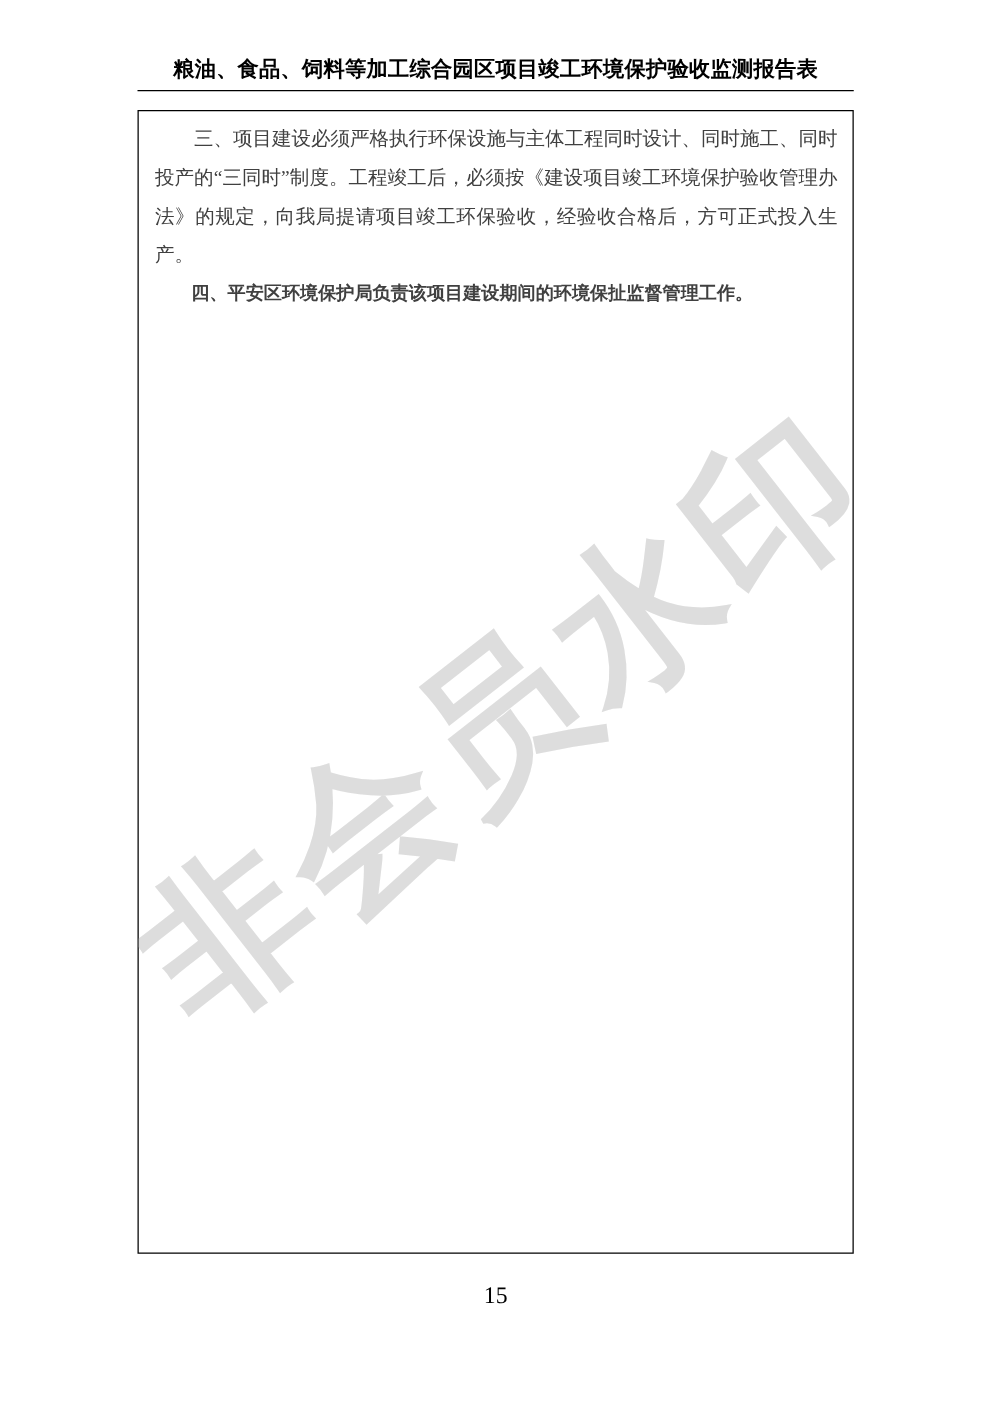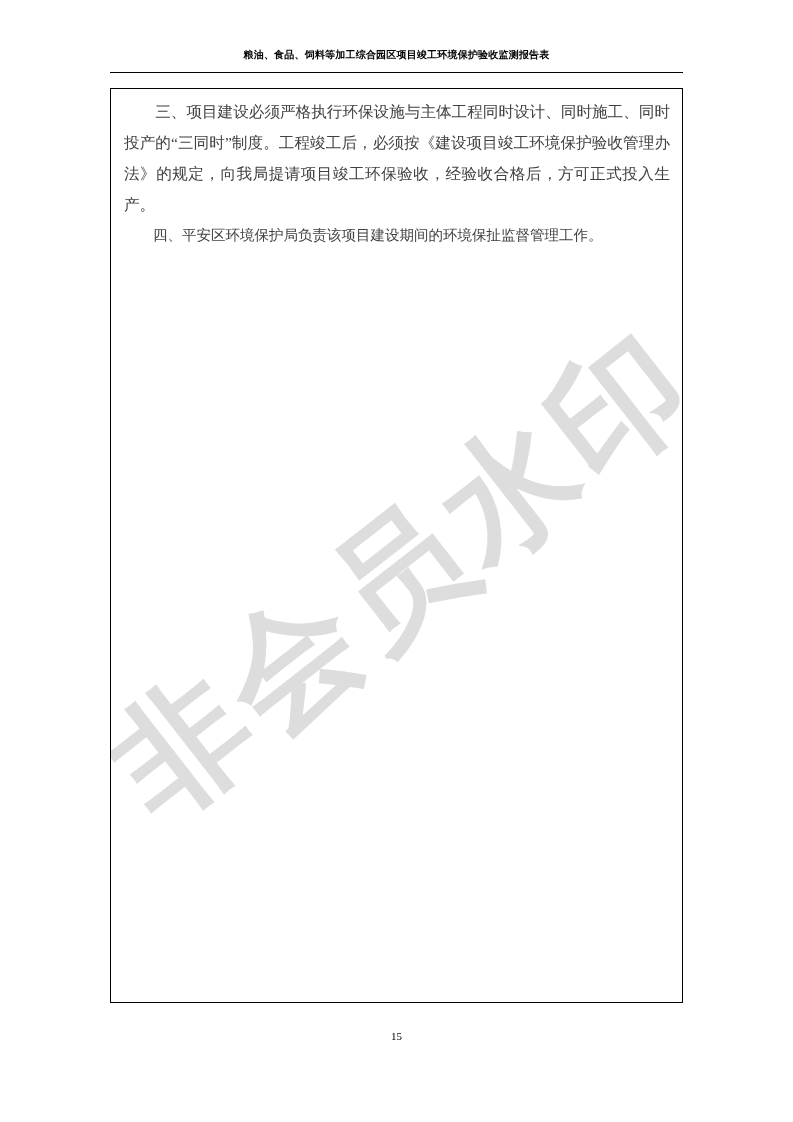--- a/index.html
+++ b/index.html
@@ -25,22 +25,22 @@
 
   
   .header {
     position: absolute;
     left: 110px;
     top: 48px;
     width: 573px;
     text-align: center;
   }
   .header-title {
-    font-family: Liberation Mono, monospace;
-    font-size: 10px;
+    font-family: Liberation Sans, sans-serif;
+    font-size: 17px;
     font-weight: bold;
     letter-spacing: 0.2px;
     line-height: 16px;
     white-space: nowrap;
   }
   .header-rule {
     position: absolute;
     left: 110px;
     top: 72px;
     width: 573px;
@@ -74,20 +74,21 @@
   .para {
     margin: 0;
     text-indent: 2em;
   }
   .para + .para {
     margin-top: 0px;
   }
   .para.sans {
     font-family: "Liberation Sans", "DejaVu Sans", sans-serif;
     font-size: 14.5px;
+    font-weight: bold;
   }
 
   
   .watermark {
     position: absolute;
     left: 0;
     top: 0;
     width: 573px;
     height: 913px;
     pointer-events: none;
@@ -111,21 +112,21 @@
   
   .footer {
     position: absolute;
     left: 110px;
     top: 1026px;
     width: 573px;
     text-align: center;
   }
   .page-number {
     font-family: "Liberation Serif", "DejaVu Serif", serif;
-    font-size: 11px;
+    font-size: 19px;
   }
 </style>
 </head>
 <body>
 
 <div class="page">
 
   <div class="header">
     <div class="header-title">粮油、食品、饲料等加工综合园区项目竣工环境保护验收监测报告表</div>
   </div>

